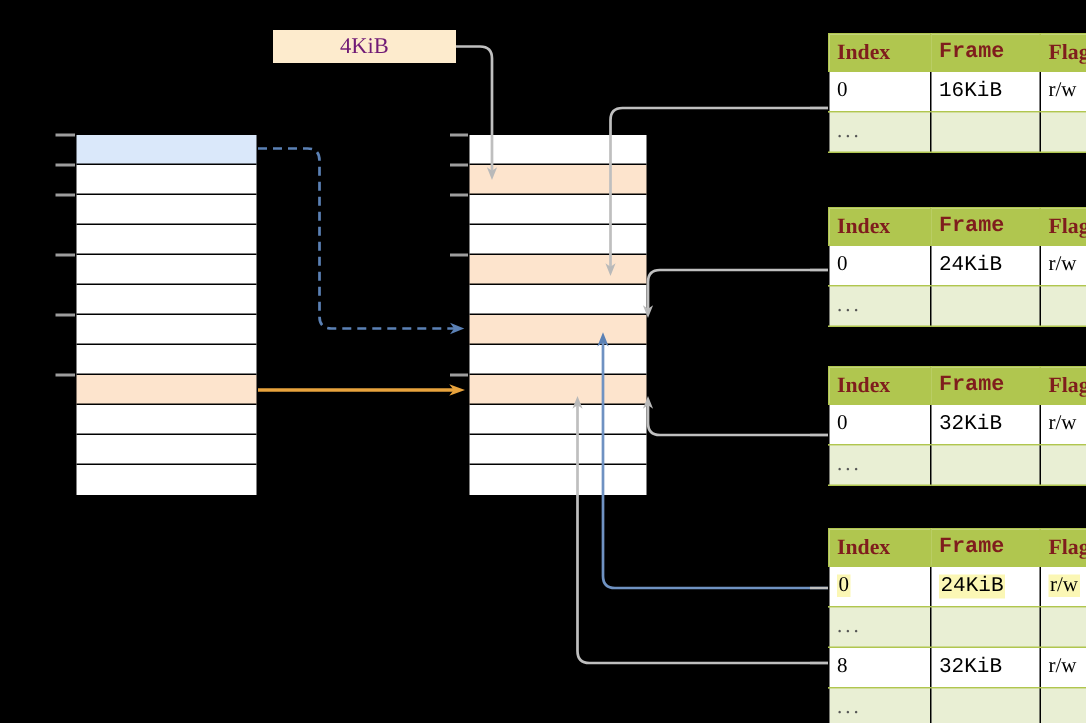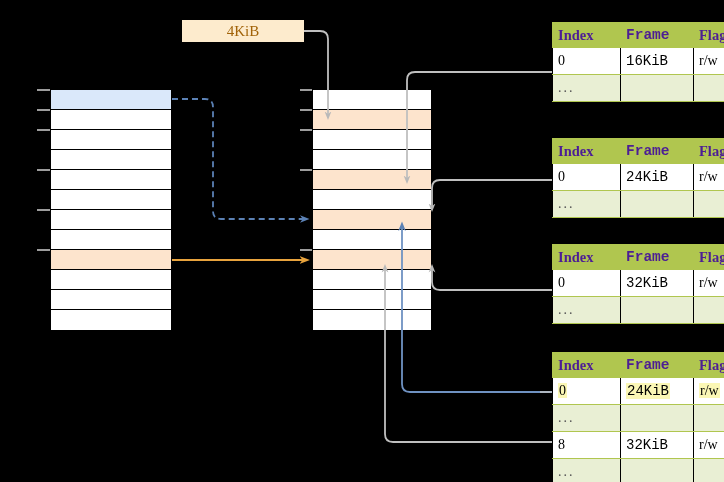--- a/index.html
+++ b/index.html
@@ -28,38 +28,38 @@
     width: 100%;
   }
   .memrow:last-child { border-bottom: none; }
   .memrow.blue   { background: #dae8fa; }
   .memrow.peach  { background: #fde4cd; }
 
   
   .labelbox {
     position: absolute;
     background: #fdebcd;
-    color: #a16207;
+    color: #701a75;
     text-align: center;
     font-size: 15px;
     line-height: 22px;
     white-space: nowrap;
   }
 
   
   .ptable {
     position: absolute;
     border-collapse: collapse;
     table-layout: fixed;
     background: #ffffff;
     font-size: 14px;
   }
   .ptable th {
     background: #b0c64f;
-    color: #4c1d95;
+    color: #7f1d1d;
     font-weight: bold;
     text-align: left;
     padding: 2px 5px;
     border: 1.2px solid #b0c64f;
     font-size: 14.5px;
     line-height: 20px;
   }
   .ptable td {
     background: #ffffff;
     color: #000000;

